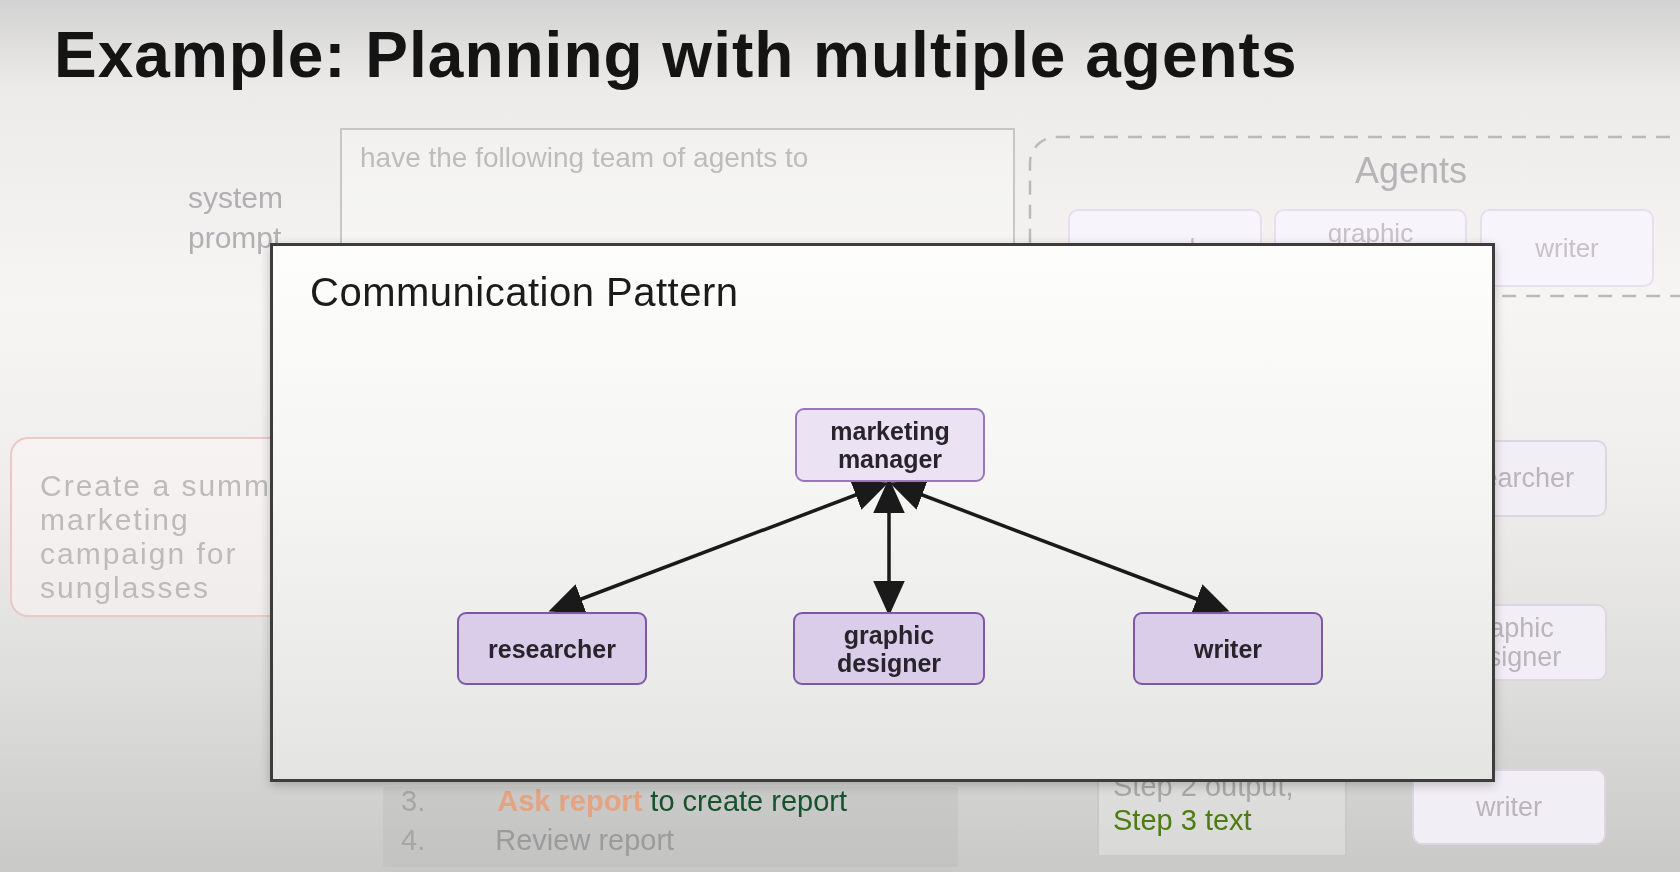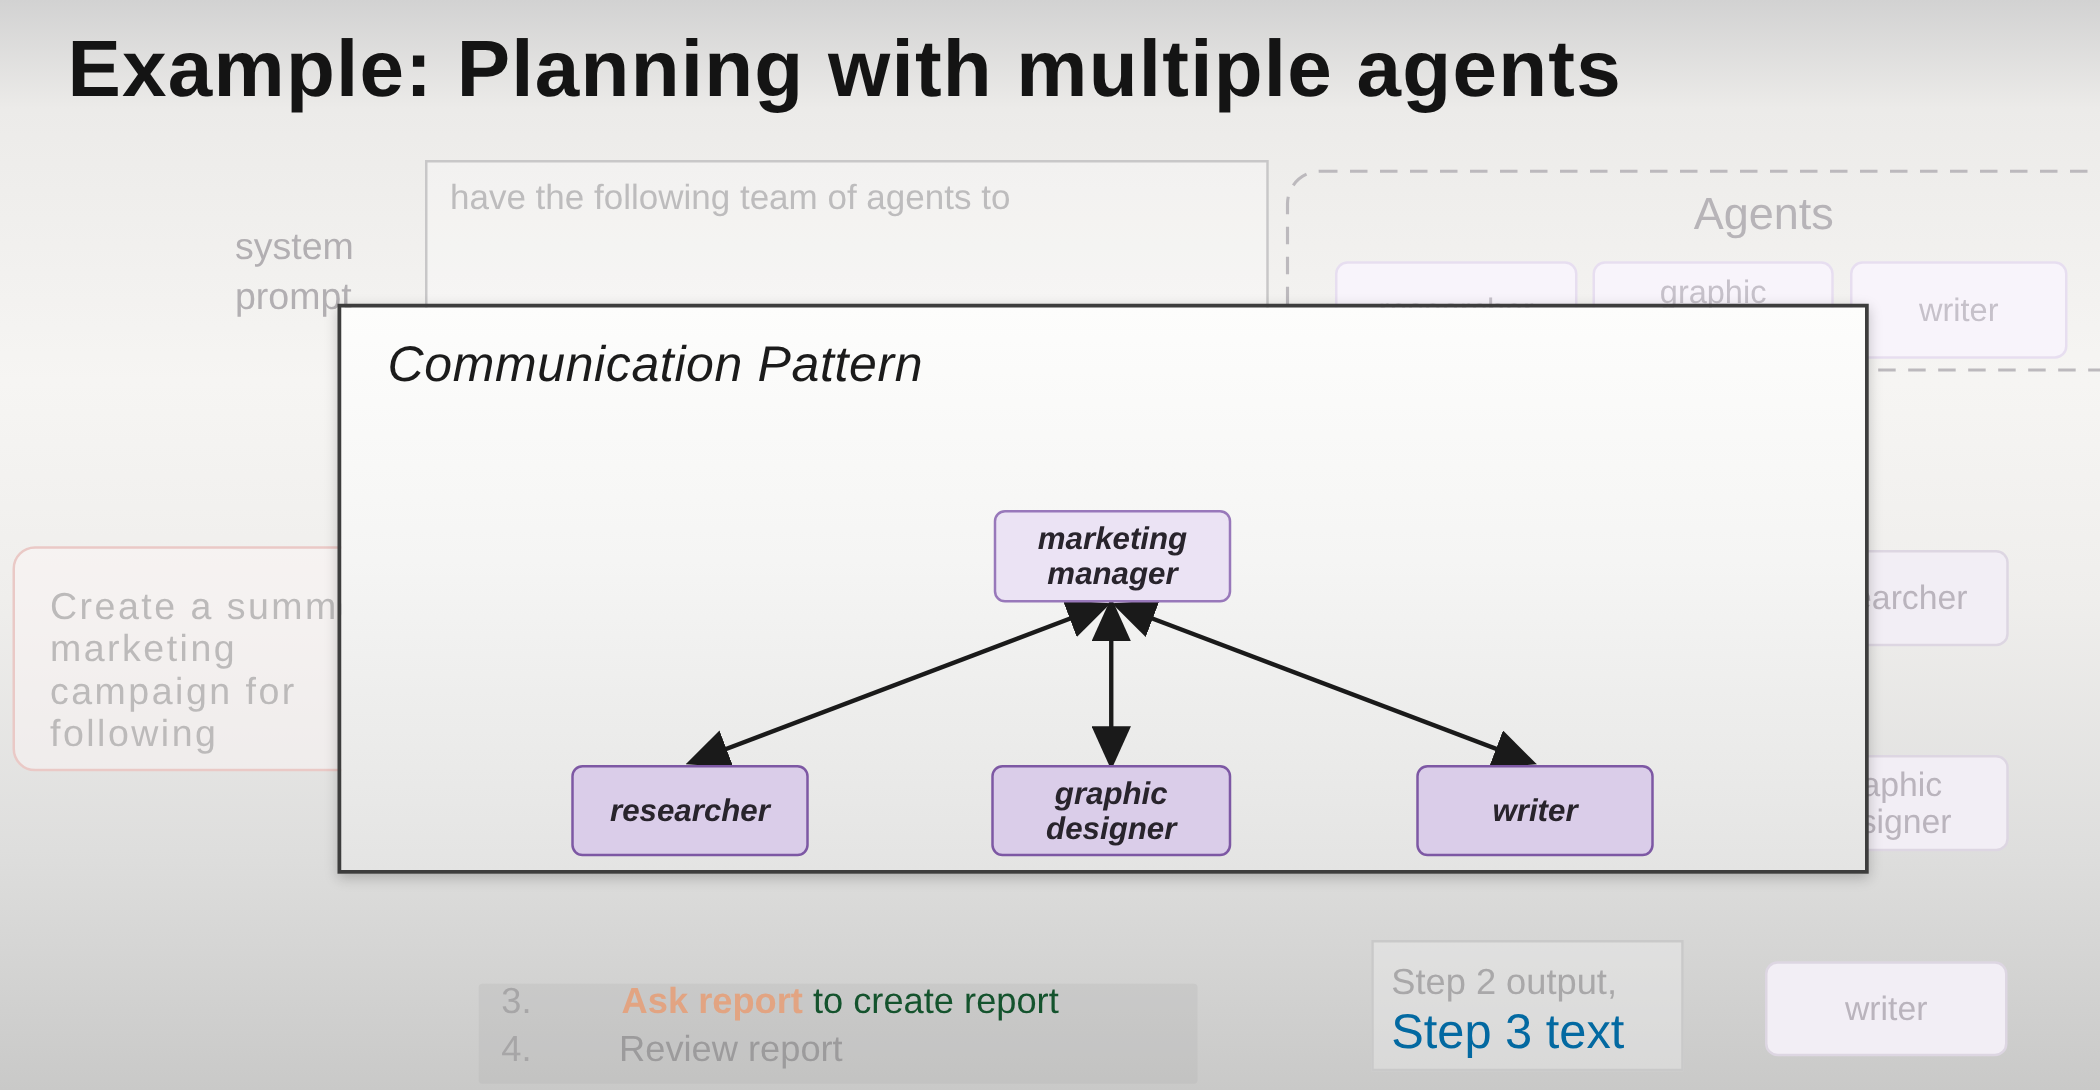--- a/index.html
+++ b/index.html
@@ -56,28 +56,27 @@
   .step-row{font-size:29px;}
   .num{color:#a7a6a7;}
   .hl{font-weight:700;color:#e2a482;}
   .hl-rest{color:#14532d;}
   .grey-step{color:#9c9b9c;}
   .out-box{
     left:1097px;top:752px;width:246px;height:101px;
     border:2px solid #c9c9c9;background:rgba(244,244,244,0.35);
   }
   .out-line1{left:14px;top:16px;font-size:29px;color:#a9a8a9;}
-  .out-line2{left:14px;top:50px;font-size:39px;color:#0369a1;}
+  .out-line2{left:14px;top:50px;font-size:29px;color:#4d7c0f;}
   
   .popup{
-    left:270px;top:243px;width:1225px;height:456px;box-sizing:border-box;
+    left:270px;top:243px;width:1225px;height:539px;box-sizing:border-box;
     border:3px solid #3d3d3d;z-index:10;
     background:linear-gradient(180deg,#fdfdfc 0%,#f5f5f4 45%,#e9e9e8 85%,#e4e4e3 100%);
     box-shadow:0 3px 10px rgba(0,0,0,0.22);
-    font-style:italic;
   }
   .popup-title{
     left:37px;top:24px;font-size:40px;font-weight:500;color:#1b1b1b;letter-spacing:0.5px;
   }
   .node{
     box-sizing:border-box;border-radius:9px;
     display:flex;align-items:center;justify-content:center;flex-direction:column;
     font-size:25px;line-height:28px;font-weight:600;color:#28242c;text-align:center;
     z-index:2;
   }
@@ -118,21 +117,21 @@
 </div>
 <div class="abs agent-box" style="left:1480px;top:209px;width:170px;height:74px;">
   <div>writer</div>
 </div>
 
 <div class="abs task-box">
   <div class="abs task-text">
     <div>Create a summer</div>
     <div>marketing</div>
     <div>campaign for</div>
-    <div>following</div>
+    <div>sunglasses</div>
   </div>
 </div>
 
 <div class="abs right-box" style="left:1412px;top:440px;width:191px;height:73px;">
   <div>researcher</div>
 </div>
 <div class="abs right-box" style="left:1412px;top:604px;width:191px;height:73px;">
   <div>graphic</div>
   <div>designer</div>
 </div>

